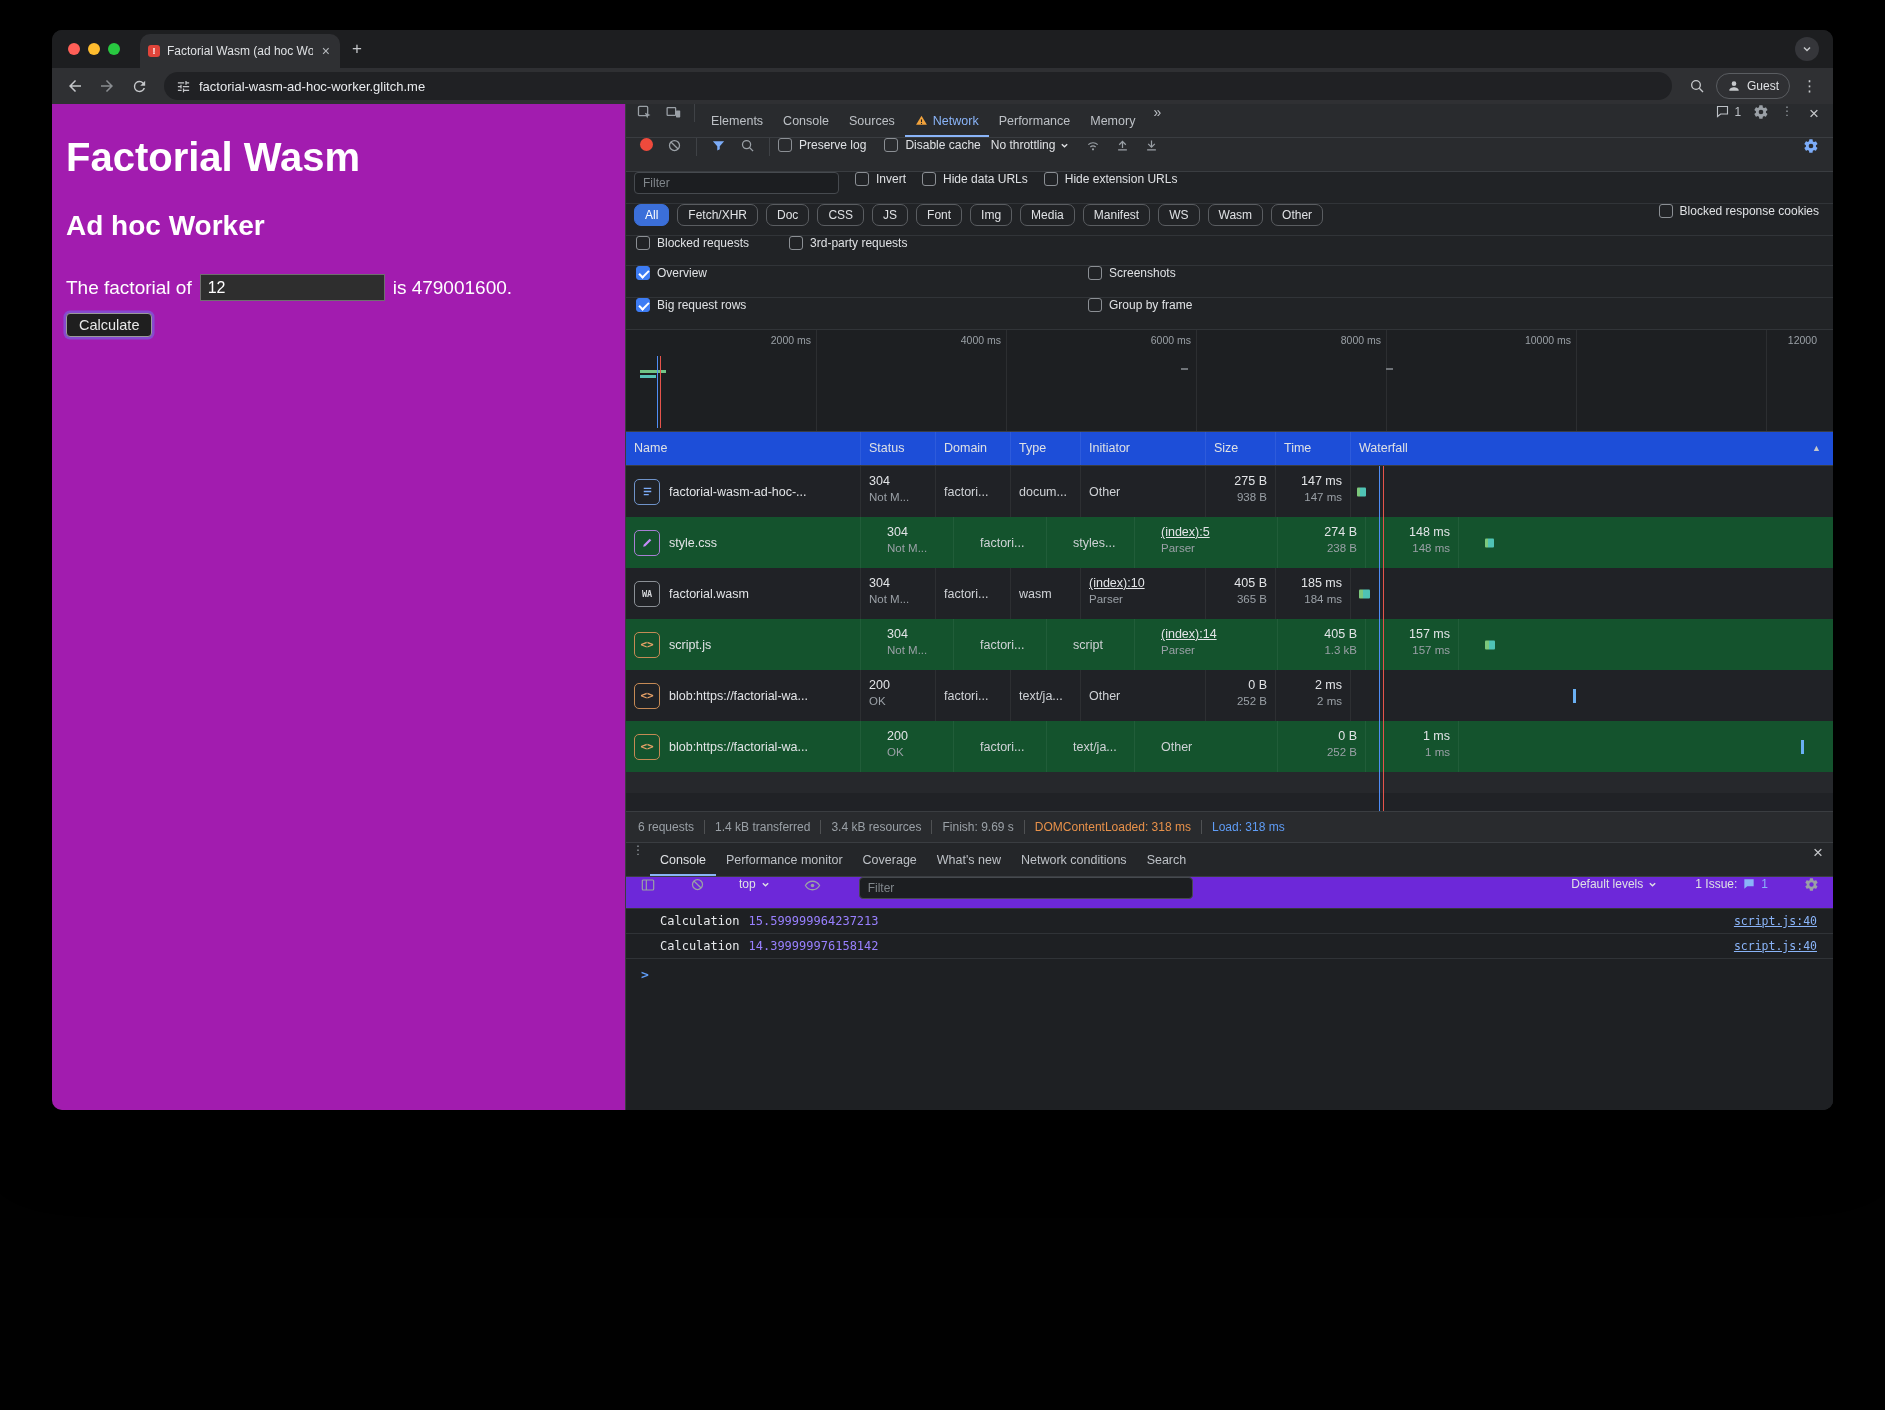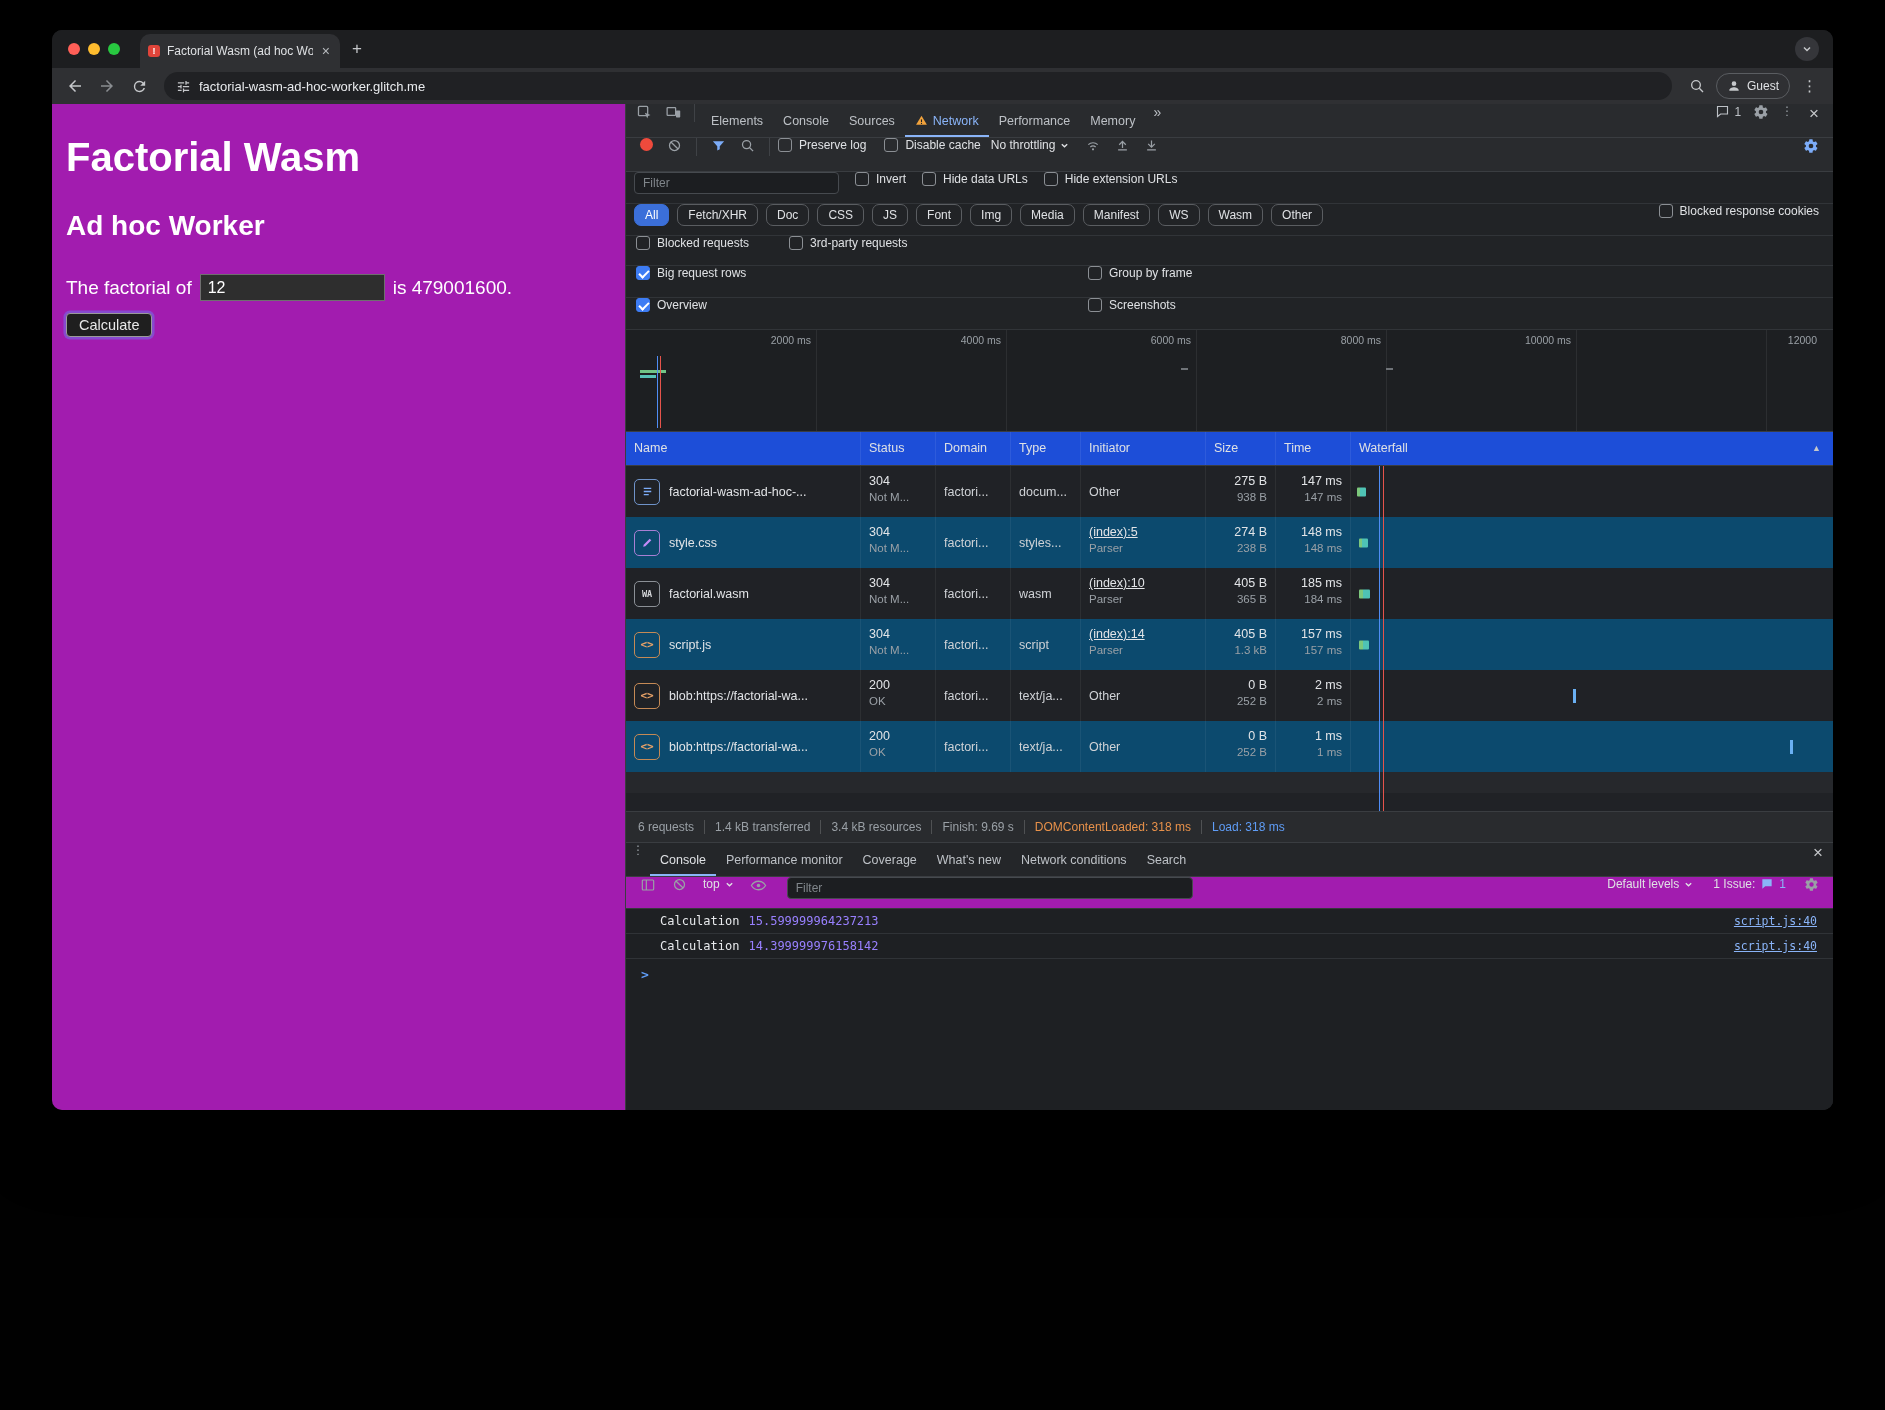--- a/index.html
+++ b/index.html
@@ -100,21 +100,21 @@
   .net-header { height:34px; background:#1d4ed8; border-bottom:1px solid #3a3d41; display:flex; flex:0 0 auto; }
   .hcell { font-size:12.5px; color:#dfe1e4; line-height:33px; padding:0 8px;
            border-right:1px solid rgba(255,255,255,.08); overflow:hidden; white-space:nowrap; flex:0 0 auto; }
   .c-name{width:235px}.c-status{width:75px}.c-domain{width:75px}.c-type{width:70px}
   .c-init{width:125px}.c-size{width:70px}.c-time{width:75px}
   .c-wf{flex:1; border-right:none; display:flex; align-items:center;}
   .sort-arrow { margin-left:auto; font-size:9px; color:#c5c7ca; padding-right:4px; }
 
   .net-body { position:relative; flex:0 0 auto; }
   .nrow { height:51px; display:flex; }
-  .nrow.odd { background:#202226; } .nrow.even { background:#0c4a6e; }
+  .nrow.odd { background:#202226; } .nrow.even { background:#14532d;gap:18px; }
   .cell { padding:0 8px; border-right:1px solid rgba(255,255,255,.06); overflow:hidden; flex:0 0 auto; }
   .cell.one { display:flex; align-items:center; font-size:12.5px; color:#cfd2d6; white-space:nowrap; }
   .cell.two { display:flex; flex-direction:column; }
   .cell.two .l1 { margin-top:8px; font-size:12.5px; color:#e2e4e7; white-space:nowrap; }
   .cell.two .l2 { margin-top:3px; font-size:11.5px; color:#9aa0a6; white-space:nowrap; }
   .cell.right { text-align:left; } .cell.right .l1,.cell.right .l2 { align-self:flex-end; }
   .link { color:#8ab4f8; text-decoration:underline; }
   .namecell { display:flex; align-items:center; gap:9px; font-size:12.5px; color:#e2e4e7; white-space:nowrap; }
   .ficon { width:26px; height:26px; border-radius:5px; border:1px solid #6b6e73; flex:0 0 auto;
            display:flex; align-items:center; justify-content:center; font-family:"DejaVu Sans Mono",monospace; }
@@ -134,21 +134,21 @@
   .statusbar { height:31px; background:#292b2e; border-top:1px solid #3a3d41; display:flex; align-items:center;
                padding:0 12px; color:#9aa0a6; font-size:12px; flex:0 0 auto; white-space:nowrap; }
   .st-sep { width:1px; height:14px; background:rgba(255,255,255,.18); margin:0 10px; }
   .st-dcl { color:#e8914a; } .st-load { color:#5f9df7; }
 
   
   .drawer { flex:1; min-height:0; border-top:1px solid #3a3d41; display:flex; flex-direction:column; background:#1e2023; }
   .drawer-tabs { height:34px; background:#242629; border-bottom:1px solid #3a3d41; }
   .drawer-tabs .dtab { font-size:12.5px; }
   .drawer-tabs .dtab.selected { color:#dfe1e4; box-shadow:inset 0 -2px 0 #8ab4f8; }
-  .console-toolbar { height:32px; background:#a21caf; border-bottom:1px solid #35383b; padding:0 8px; gap:4px; }
+  .console-toolbar { height:32px; background:#6d28d9; border-bottom:1px solid #35383b; padding:0 8px; gap:22px; }
   .ctx { display:flex; align-items:center; gap:5px; color:#dfe1e4; padding:0 6px; }
   .console-filter { flex:1; margin:0 10px; max-width:420px; }
   .levels { display:flex; align-items:center; gap:5px; color:#dfe1e4; padding:0 8px; }
   .issues { display:flex; align-items:center; gap:5px; color:#dfe1e4; padding:0 8px; }
   .issue-bubble { position:relative; display:flex; color:#8ab4f8; }
   .issue-num { color:#8ab4f8; }
   .ctool-spacer { flex:1; }
 
   .cmsg { display:flex; align-items:baseline; gap:9px; padding:5px 16px 5px 34px;
           border-bottom:1px solid #303337; font-family:"DejaVu Sans Mono",monospace; font-size:12px; }
@@ -399,38 +399,38 @@
         <label class="cb">
           <span class="box"></span>
             <span>3rd-party requests</span>
         </label>
       </div>
 
       <div class="dt-row opts-row">
         <div class="opts-left">
           <label class="cb checked">
             <span class="box"></span>
-              <span>Big request rows</span>
+              <span>Overview</span>
           </label>
         </div>
         <label class="cb">
           <span class="box"></span>
-            <span>Group by frame</span>
+            <span>Screenshots</span>
         </label>
       </div>
       <div class="dt-row opts-row">
         <div class="opts-left">
           <label class="cb checked">
             <span class="box"></span>
-              <span>Overview</span>
+              <span>Big request rows</span>
           </label>
         </div>
         <label class="cb">
           <span class="box"></span>
-            <span>Screenshots</span>
+            <span>Group by frame</span>
         </label>
       </div>
 
       <div class="timeline">
         <span class="tl-grid" style="left:190px"></span>
         <span class="tl-grid" style="left:380px"></span>
         <span class="tl-grid" style="left:570px"></span>
         <span class="tl-grid" style="left:760px"></span>
         <span class="tl-grid" style="left:950px"></span>
         <span class="tl-grid" style="left:1140px"></span>

